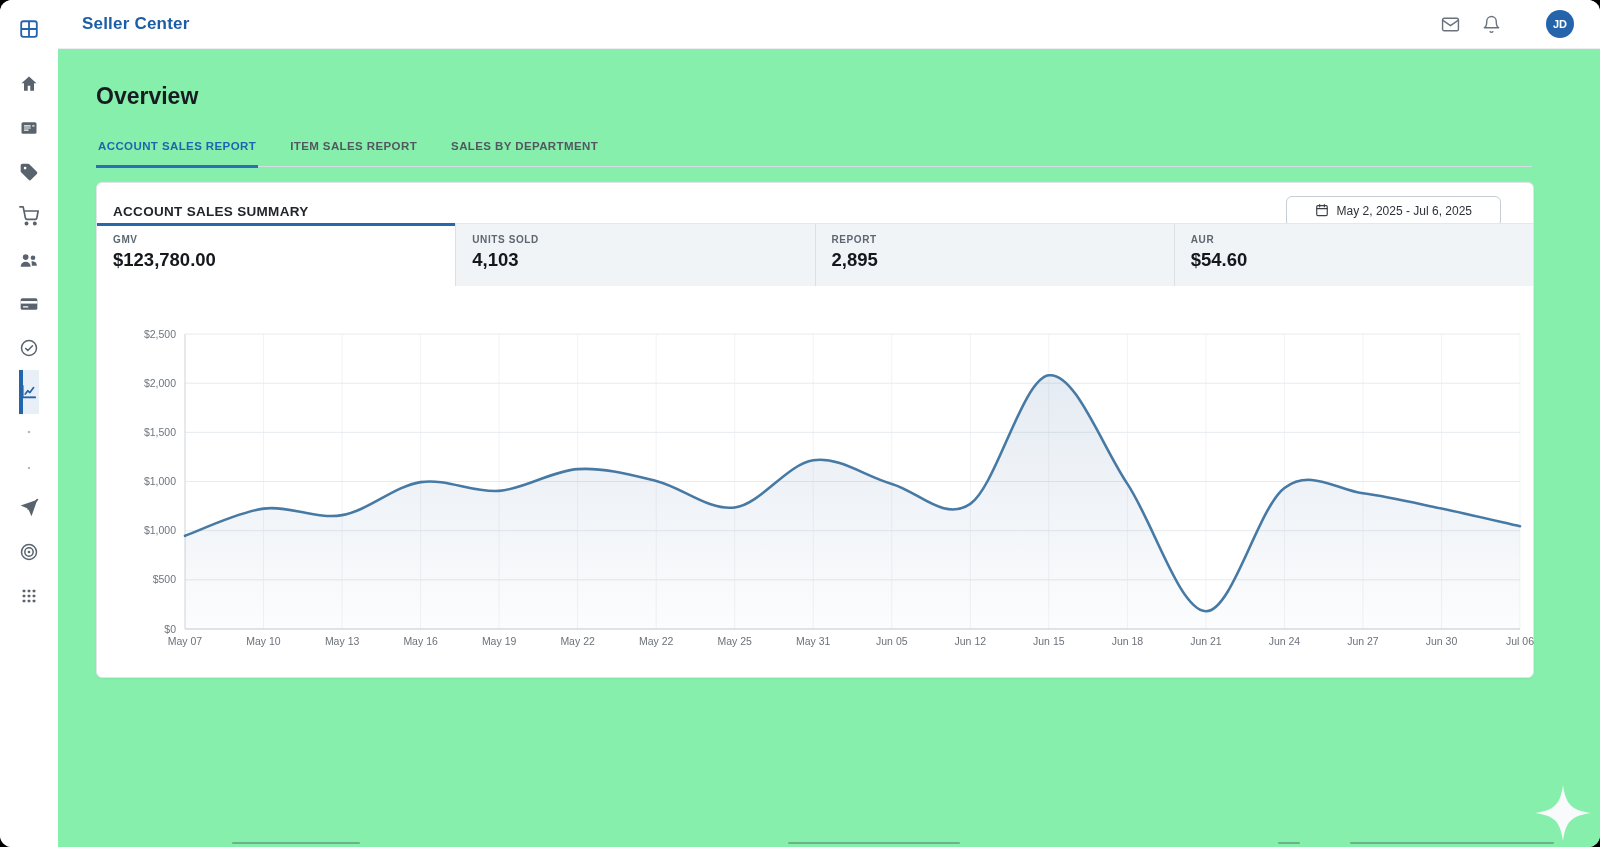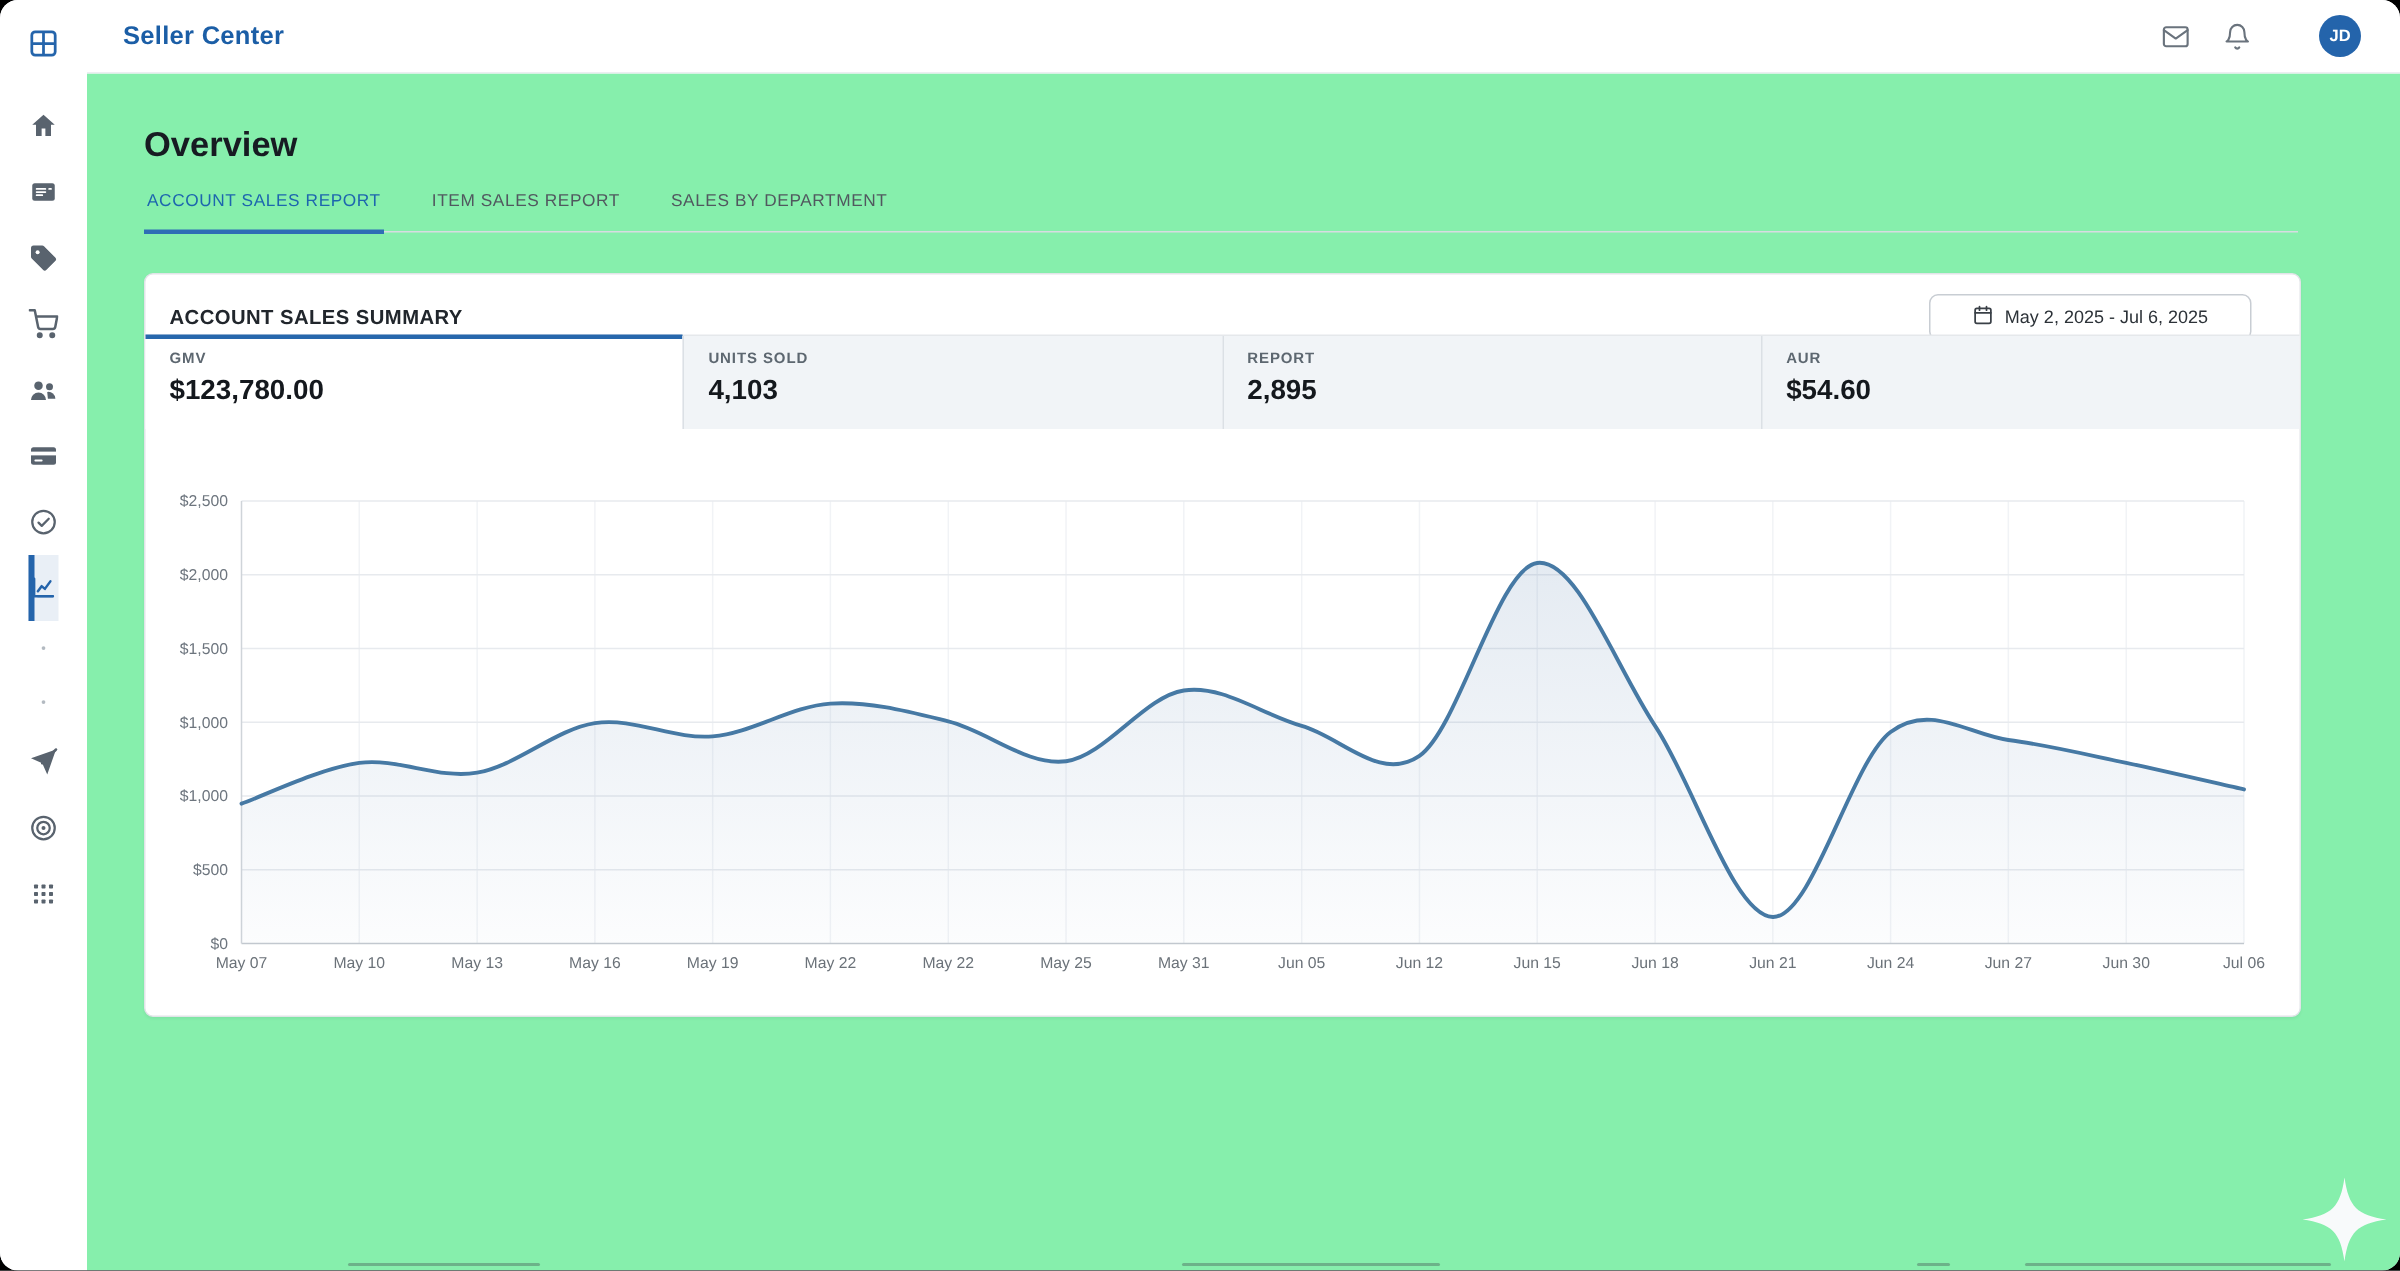--- a/index.html
+++ b/index.html
@@ -20,39 +20,39 @@
   .header{position:absolute;left:58px;right:0;top:0;height:48px;background:#fff;display:flex;align-items:center;z-index:5;border-bottom:1px solid #eceef1;}
   .header-title{margin-left:24px;font-size:17px;font-weight:bold;color:#1b5ea6;letter-spacing:.2px;}
   .header-right{margin-left:auto;display:flex;align-items:center;gap:22px;margin-right:26px;color:#6a737d;}
   .hicon{cursor:pointer;display:flex;}
   .avatar{width:28px;height:28px;border-radius:50%;background:#2464ab;color:#fff;font-size:11px;font-weight:bold;display:flex;align-items:center;justify-content:center;cursor:pointer;margin-left:23px;}
 
   
   .main{position:absolute;left:58px;top:48px;right:0;bottom:0;background:#86efac;}
   .page-title{position:absolute;left:38px;top:20px;font-size:23px;font-weight:bold;color:#171b22;}
   .tabs{position:absolute;left:38px;top:80px;right:68px;display:flex;border-bottom:1px solid #d7dce1;}
-  .tab{margin-right:30px;padding:0 2px 13px 2px;font-size:11.5px;font-weight:normal;letter-spacing:.4px;color:#51585f;border-bottom:3px solid transparent;margin-bottom:-2px;cursor:pointer;white-space:nowrap;}
+  .tab{margin-right:30px;padding:0 2px 13px 2px;font-size:11.5px;font-weight:bold;letter-spacing:.4px;color:#51585f;border-bottom:3px solid transparent;margin-bottom:-2px;cursor:pointer;white-space:nowrap;margin-top:12px;}
   .tab.active{color:#1d66ae;border-bottom-color:#2e6eb5;}
 
   
   .card{position:absolute;left:38px;top:134px;width:1436px;height:494px;background:#fff;border:1px solid #e1e4e8;border-radius:6px;box-shadow:0 1px 2px rgba(20,30,40,.05);}
   .card-header{position:absolute;top:0;left:0;right:16px;height:56px;display:flex;align-items:center;padding:0 16px;box-sizing:border-box;}
   .card-title{font-size:13.5px;font-weight:bold;letter-spacing:.3px;color:#21262c;}
   .date-btn{margin-left:auto;display:flex;align-items:center;gap:8px;border:1px solid #c8cdd3;border-radius:6px;background:#fff;padding:6px 28px;font-size:12px;color:#2c3238;cursor:pointer;}
   .date-btn svg{color:#3a4047;}
 
   .stats{position:absolute;top:40px;left:0;right:0;height:62px;display:flex;border-top:1px solid #e5e8eb;}
   .stat{flex:1;padding:10px 16px;background:#f1f4f7;border-left:1px solid #dbe0e5;position:relative;cursor:pointer;box-sizing:border-box;}
   .stat:first-child{border-left:none;}
   .stat.active{background:#fff;}
   .stat.active::before{content:"";position:absolute;top:-1px;left:0;right:0;height:3px;background:#2767ac;}
   .stat-label{font-size:10px;font-weight:bold;letter-spacing:.6px;color:#5d6770;}
   .stat-value{font-size:18.5px;font-weight:bold;color:#14181d;margin-top:4px;}
 
-  .chart-wrap{position:absolute;left:0;top:128px;width:1436px;height:352px;}
+  .chart-wrap{position:absolute;left:0;top:128px;width:1436px;height:352px;padding-left:24px;}
   .chart-wrap svg{display:block;}
 
   .sparkle{position:absolute;left:1477px;top:737px;width:56px;height:56px;}
   .edge-artifact{position:absolute;height:2px;background:#3c4248;opacity:.35;border-radius:1px;}
 </style>
 </head>
 <body>
 
 <div class="app">
 

